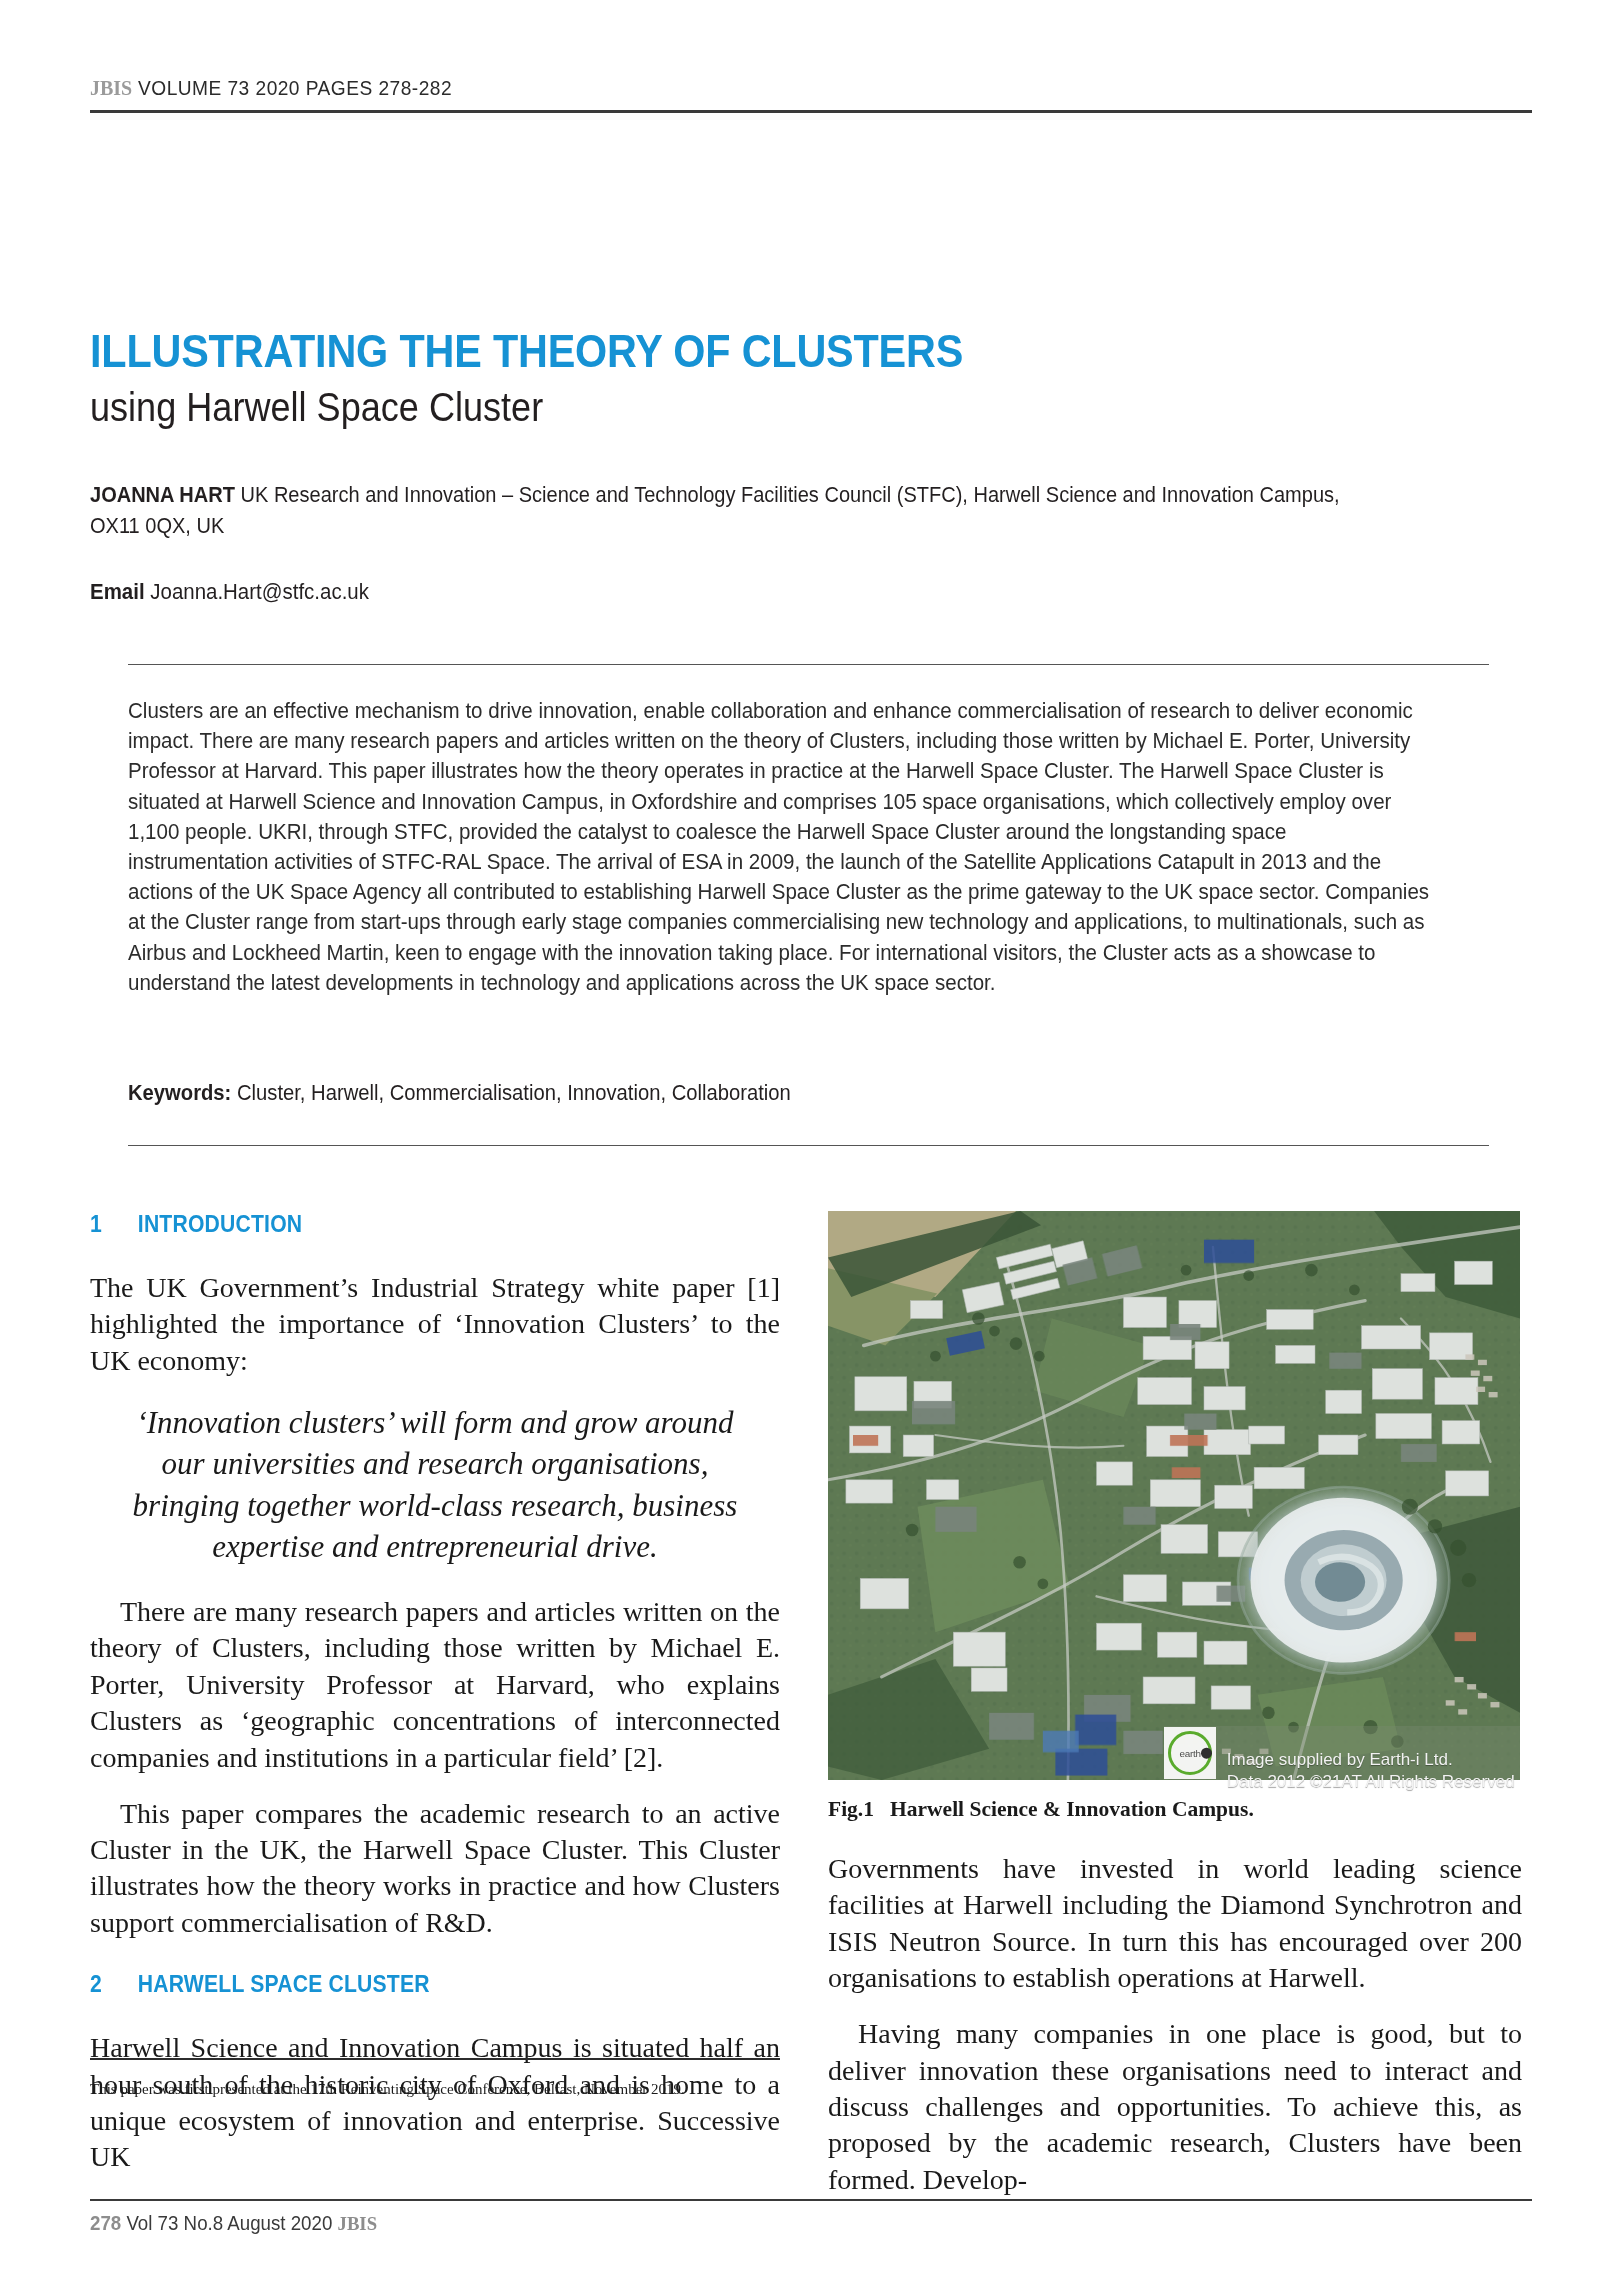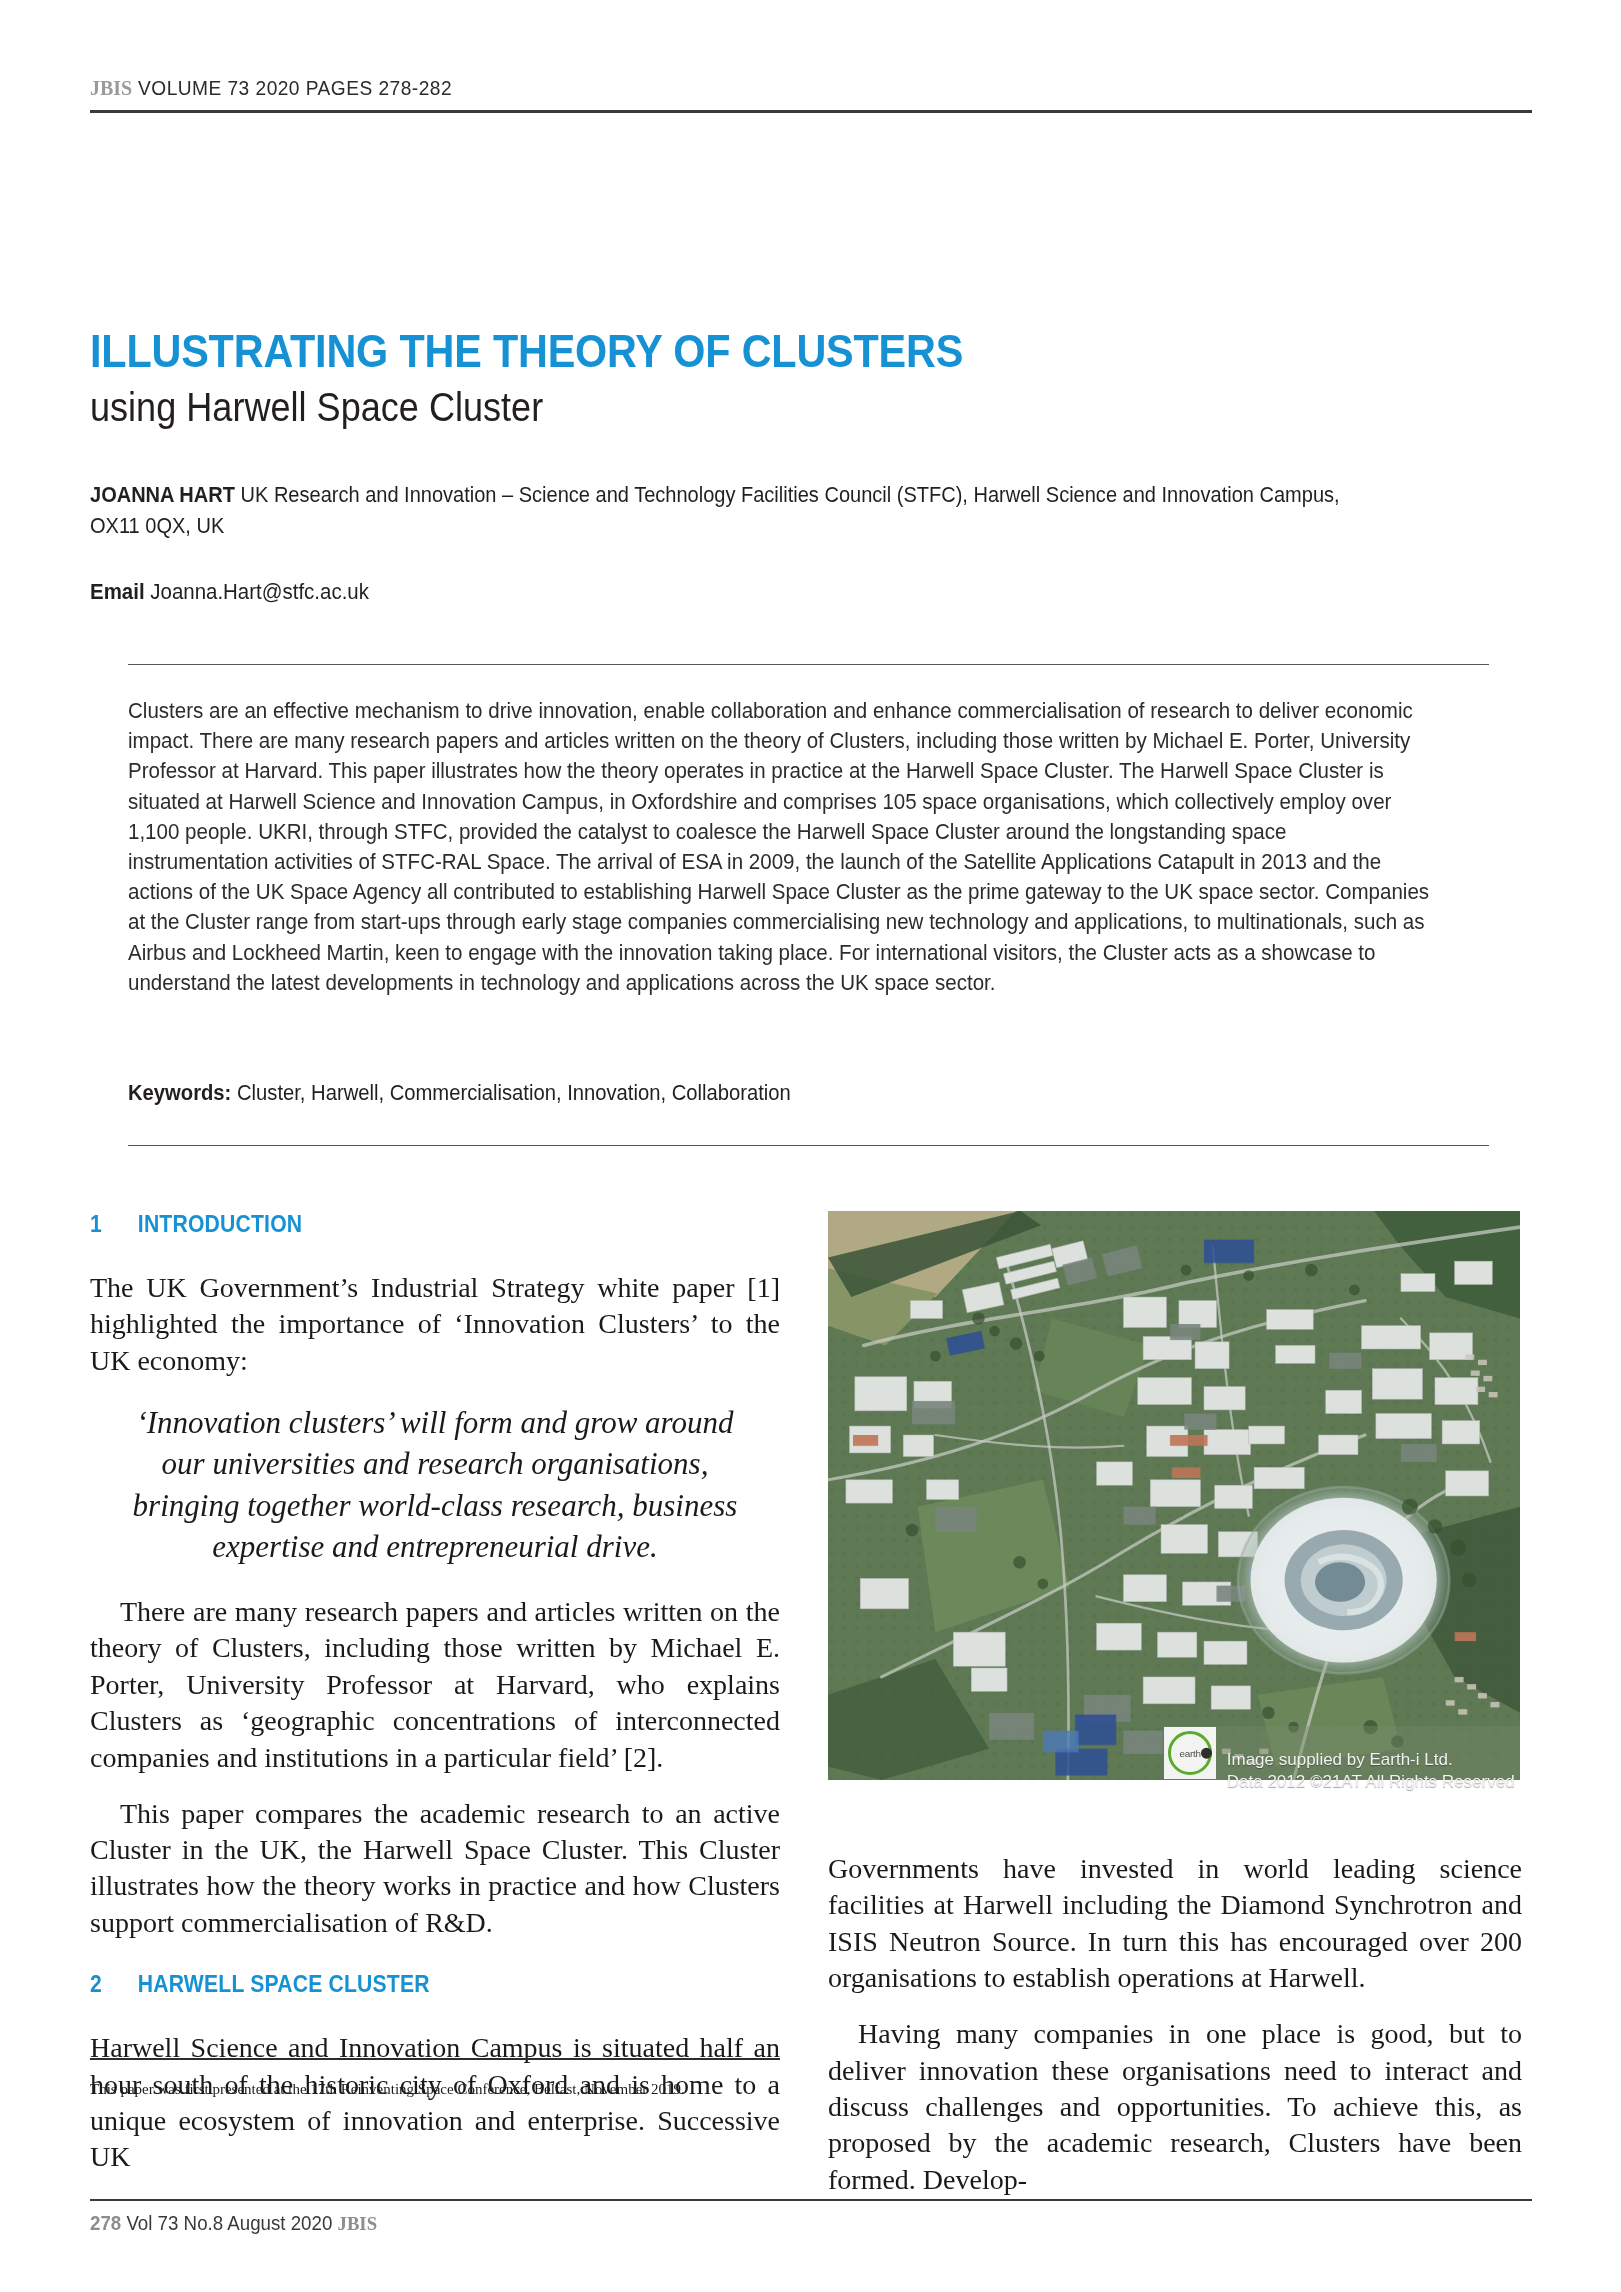--- a/index.html
+++ b/index.html
@@ -574,20 +574,24 @@
           <i class="sat-logo-dot"></i>
         </div>
       </div>
       <div class="sat-credit-lines">
         <div>Image supplied by Earth-i Ltd.</div>
         <div>Data 2012 ©21AT All Rights Reserved</div>
       </div>
     </div>
   </div>
 
+  <div class="figcap">
+    <span class="lbl">Fig.1</span>
+    <span>Harwell Science &amp; Innovation Campus.</span>
+  </div>
 
   <div class="col-right" style="top:1845px;">
     <p class="body">Governments have invested in world leading science facilities at Harwell including the Diamond Synchrotron and ISIS Neutron Source. In turn this has encouraged over 200 organisations to establish operations at Harwell.</p>
     <p class="body indent">Having many companies in one place is good, but to deliver innovation these organisations need to interact and discuss challenges and opportunities. To achieve this, as proposed by the academic research, Clusters have been formed. Develop-</p>
   </div>
 
   <div class="rule-foot"></div>
   <div class="footnote">This paper was first presented at the 17th Reinventing Space Conference, Belfast, November 2019.</div>
 
   <div class="rule-bottom"></div>

